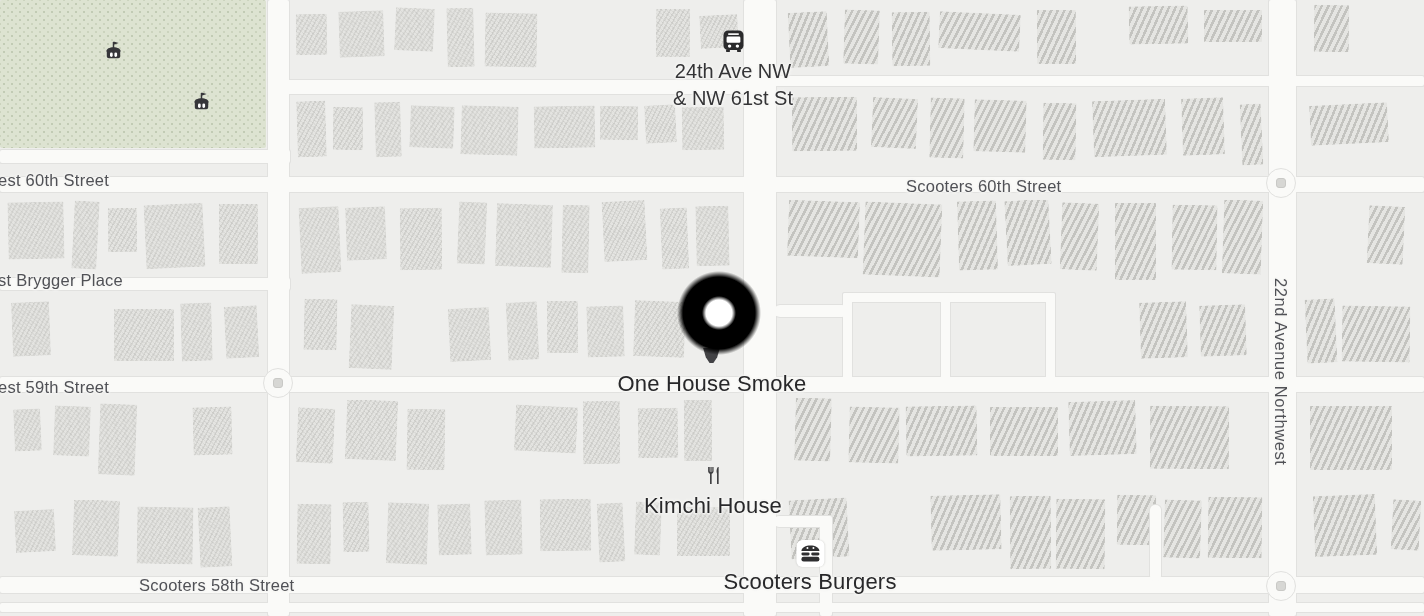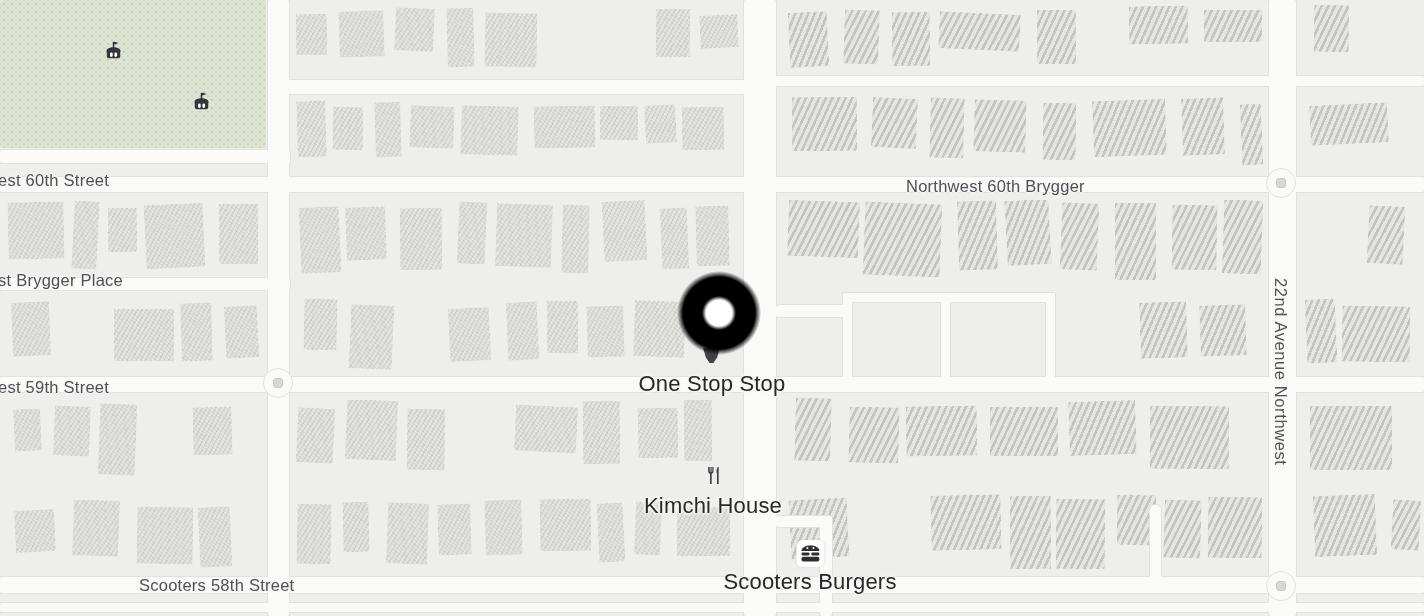--- a/index.html
+++ b/index.html
@@ -300,26 +300,41 @@
     </div>
 
   <div class="roundabout" id="rb-1"></div>
   <div class="roundabout" id="rb-2"></div>
   <div class="roundabout" id="rb-3"></div>
 
   <div class="street-label" id="lbl-w60">est 60th Street</div>
   <div class="street-label" id="lbl-brygger">st Brygger Place</div>
   <div class="street-label" id="lbl-w59">est 59th Street</div>
   <div class="street-label" id="lbl-nw58">Scooters 58th Street</div>
-  <div class="street-label" id="lbl-nw60">Northwest 60th Brygger</div>
+  <div class="street-label" id="lbl-nw60">Scooters 60th Street</div>
   <div class="street-label" id="lbl-ave22">22nd Avenue Northwest</div>
 
+  <div id="transit">
+    <span class="t-icon">
+      <svg width="27" height="27" viewBox="0 0 27 27">
+        <rect x="6" y="21.5" width="4" height="2.6" rx="1.2" fill="#2a2a2c"></rect>
+        <rect x="17" y="21.5" width="4" height="2.6" rx="1.2" fill="#2a2a2c"></rect>
+        <rect x="3.5" y="2.5" width="20" height="19.5" rx="4.6" fill="#2a2a2c"></rect>
+        <rect x="8" y="5.2" width="11" height="1.7" rx=".85" fill="#fff" opacity=".95"></rect>
+        <rect x="6.6" y="8.6" width="13.8" height="6.2" rx="1.3" fill="#fff"></rect>
+        <circle cx="9.6" cy="18.1" r="1.7" fill="#fff"></circle>
+        <circle cx="17.4" cy="18.1" r="1.7" fill="#fff"></circle>
+      </svg>
+    </span>
+    <div class="t-line">24th Ave NW</div>
+    <div class="t-line">&amp; NW 61st St</div>
+  </div>
 
   <div class="poi" id="poi-onestop">
-    <div class="p-name">One Stop Stop</div>
+    <div class="p-name">One House Smoke</div>
   </div>
 
   <div class="poi" id="poi-kimchi">
     <span class="p-icon">
       <svg width="20" height="21" viewBox="0 0 20 21">
         <path d="M5.2 2v4.2c0 1.2.8 2.2 1.9 2.5V19h1.6V8.7c1.1-.3 1.9-1.3 1.9-2.5V2H9.4v4.1c0 .5-.3.9-.7 1.1V2H7.5v5.2c-.4-.2-.7-.6-.7-1.1V2z" fill="#3b3b3d"></path>
         <path d="M14.9 2c-1.3 1.9-1.7 4.5-.8 6.8V19h1.6V2z" fill="#3b3b3d"></path>
       </svg>
     </span>
     <div class="p-name">Kimchi House</div>

